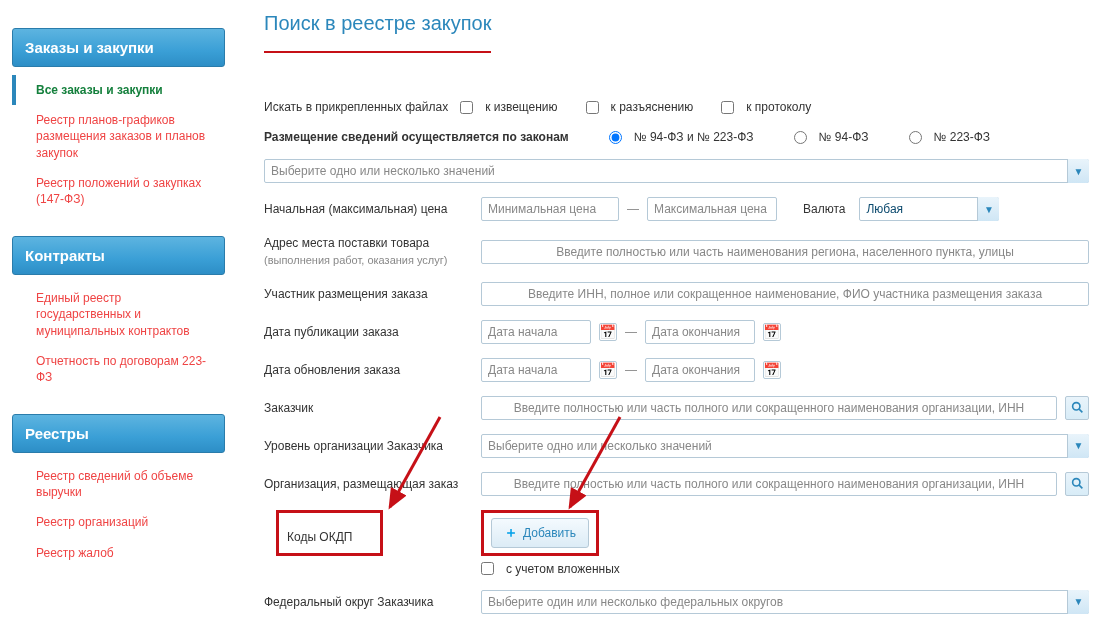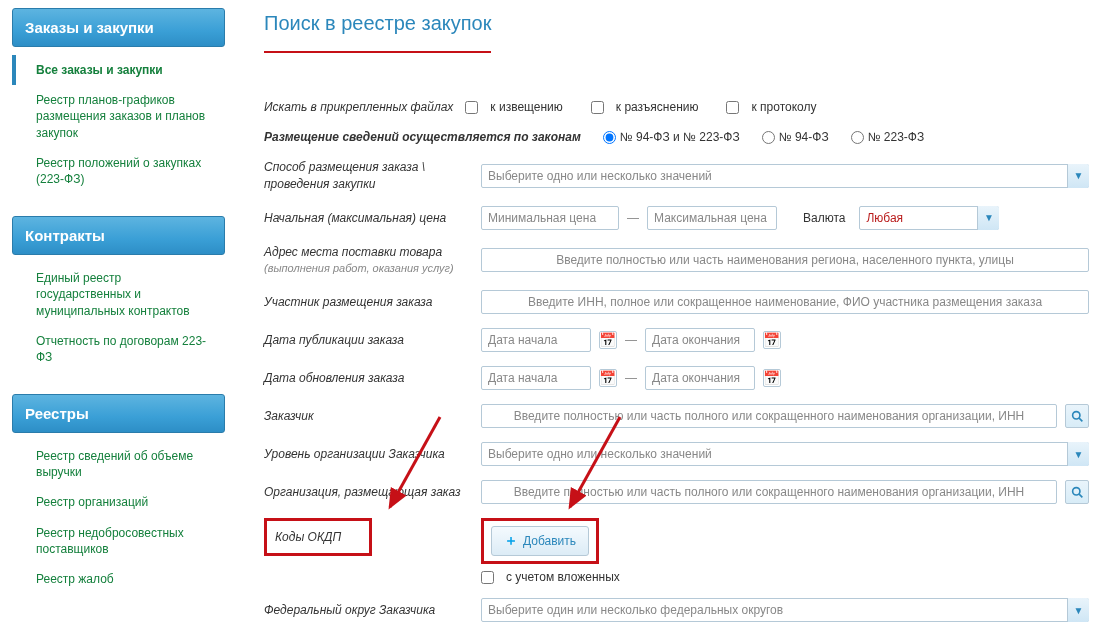--- a/index.html
+++ b/index.html
@@ -6,37 +6,37 @@
   body {
     font-family: Arial, Helvetica, sans-serif;
     font-size: 12px;
     color: #333;
     background: #fff;
     width: 1103px;
   }
   a { text-decoration: none; }
 
   
-  .sidebar { width: 225px; float: left; padding: 8px 0 0 12px; }
+  .sidebar { width: 225px; float: left; padding: 28px 0 0 12px; }
   .sb-block { margin-bottom: 18px; }
   .sb-block-head {
     background: linear-gradient(#5db4e0, #3a9fd6 60%, #2d8ec6);
     border: 1px solid #2a7cab;
     border-radius: 3px;
     color: #fff;
     font-size: 15px;
     font-weight: bold;
     padding: 10px 12px;
     margin-bottom: 4px;
   }
   .sb-block-body { background: #fff; padding: 4px 0; }
   .sb-item {
     display: block;
     font-size: 12px;
-    color: #15803d;
+    color: #ef4444;
     padding: 7px 10px 7px 20px;
     border-left: 4px solid transparent;
     line-height: 1.35;
   }
   .sb-item.active {
     border-left: 4px solid #2b87bb;
     color: #15803d;
     font-weight: bold;
     background: #fff;
   }
@@ -47,28 +47,28 @@
   .page-title {
     font-size: 20px;
     color: #2b87bb;
     border-bottom: 2px solid #c61017;
     display: inline-block;
     padding-bottom: 16px;
     margin-bottom: 32px;
   }
 
   .row { display: flex; align-items: center; gap: 12px; margin-bottom: 14px; flex-wrap: wrap; }
-  .row .lbl { width: 205px; color: #333; line-height: 1.35; font-style: italic; }
+  .row .lbl { width: 205px; color: #333; line-height: 1.35; }
   .row .lbl .hint { color: #888; font-size: 11px; }
   .row .ctrls { flex: 1; display: flex; align-items: center; gap: 8px; }
 
   .chk { display: inline-flex; align-items: center; gap: 12px; color: #333; }
   .chk input { width:13px; height:13px; }
 
-  .radio { display: inline-flex; align-items: flex-end; gap: 4px; color: #333; margin-left: 10px; }
+  .radio { display: inline-flex; align-items: flex-end; gap: 12px; color: #333; margin-left: 28px; }
   .radio input { width:13px; height:13px; }
 
   .tbx, .sel {
     border: 1px solid #b5c9d7;
     background: #fff;
     color: #888;
     font-size: 12px;
     padding: 4px 6px;
     height: 24px;
     border-radius: 2px;
@@ -119,36 +119,35 @@
 </style>
 </head>
 <body>
 
 <div class="sidebar" id="sidebar">
     <div class="sb-block">
       <div class="sb-block-head">Заказы и закупки</div>
       <div class="sb-block-body">
         <a class="sb-item active" href="#">Все заказы и закупки</a>
         <a class="sb-item" href="#">Реестр планов-графиков размещения заказов и планов закупок</a>
-        <a class="sb-item" href="#">Реестр положений о закупках (223-ФЗ)</a>
+        <a class="sb-item" href="#">Реестр положений о закупках (147-ФЗ)</a>
       </div>
     </div>
     <div class="sb-block">
       <div class="sb-block-head">Контракты</div>
       <div class="sb-block-body">
         <a class="sb-item" href="#">Единый реестр государственных и муниципальных контрактов</a>
         <a class="sb-item" href="#">Отчетность по договорам 223-ФЗ</a>
       </div>
     </div>
     <div class="sb-block">
       <div class="sb-block-head">Реестры</div>
       <div class="sb-block-body">
         <a class="sb-item" href="#">Реестр сведений об объеме выручки</a>
         <a class="sb-item" href="#">Реестр организаций</a>
-        <a class="sb-item" href="#">Реестр недобросовестных поставщиков</a>
         <a class="sb-item" href="#">Реестр жалоб</a>
       </div>
     </div>
   </div>
 
 <div class="content" style="position:relative;">
 
   <div style="margin-bottom:14px;">
     <span class="page-title">Поиск в реестре закупок</span>
   </div>
@@ -179,38 +178,37 @@
       <input type="radio" name="law" style="">
       <span>№ 94-ФЗ</span>
     </label>
     <label class="radio">
       <input type="radio" name="law" style="">
       <span>№ 223-ФЗ</span>
     </label>
   </div>
 
   <div class="row">
-    <span class="lbl">Способ размещения заказа \ проведения закупки</span>
     <div class="ctrls">
       <div class="select-wrap full">
         <input class="tbx" readonly="" placeholder="Выберите одно или несколько значений" style="">
         <span class="arrow">▼</span>
       </div>
     </div>
   </div>
 
   <div class="row">
     <span class="lbl">Начальная (максимальная) цена</span>
     <div class="ctrls">
       <input class="tbx" style="width: 138px;" placeholder="Минимальная цена">
       <span class="dash">—</span>
       <input class="tbx" style="width: 130px;" placeholder="Максимальная цена">
       <span style="margin-left:18px;">Валюта</span>
       <div class="select-wrap" style="width:140px; margin-left:6px;">
-        <input class="tbx" readonly="" style="width: 100%; color: #b91c1c;" value="Любая">
+        <input class="tbx" readonly="" style="width: 100%; color: #0c4a6e;" value="Любая">
         <span class="arrow">▼</span>
       </div>
     </div>
   </div>
 
   <div class="row">
     <span class="lbl">
       <span>Адрес места поставки товара</span><br>
       <span class="hint">(выполнения работ, оказания услуг)</span>
     </span>
@@ -279,21 +277,21 @@
         <svg width="13" height="13" viewBox="0 0 16 16">
             <circle cx="6.5" cy="6.5" r="4.5" stroke="#2b87bb" stroke-width="2" fill="none"></circle>
             <line x1="10" y1="10" x2="14" y2="14" stroke="#2b87bb" stroke-width="2"></line>
           </svg>
       </span>
     </div>
   </div>
 
   <div class="row" style="align-items:flex-start;">
     <span class="lbl">
-      <span class="highlight-red" style="padding:8px 28px 8px 8px;">
+      <span class="highlight-red" style="padding:16px 28px 8px 8px;margin-left:12px;">
         <span>Коды ОКДП</span>
       </span>
     </span>
     <div class="ctrls" style="flex-direction:column; align-items:flex-start; gap:6px;">
       <span class="highlight-red" style="padding:5px 7px;">
         <button class="btn-add">
           <span class="plus">＋</span>
           <span>Добавить</span>
         </button>
       </span>

